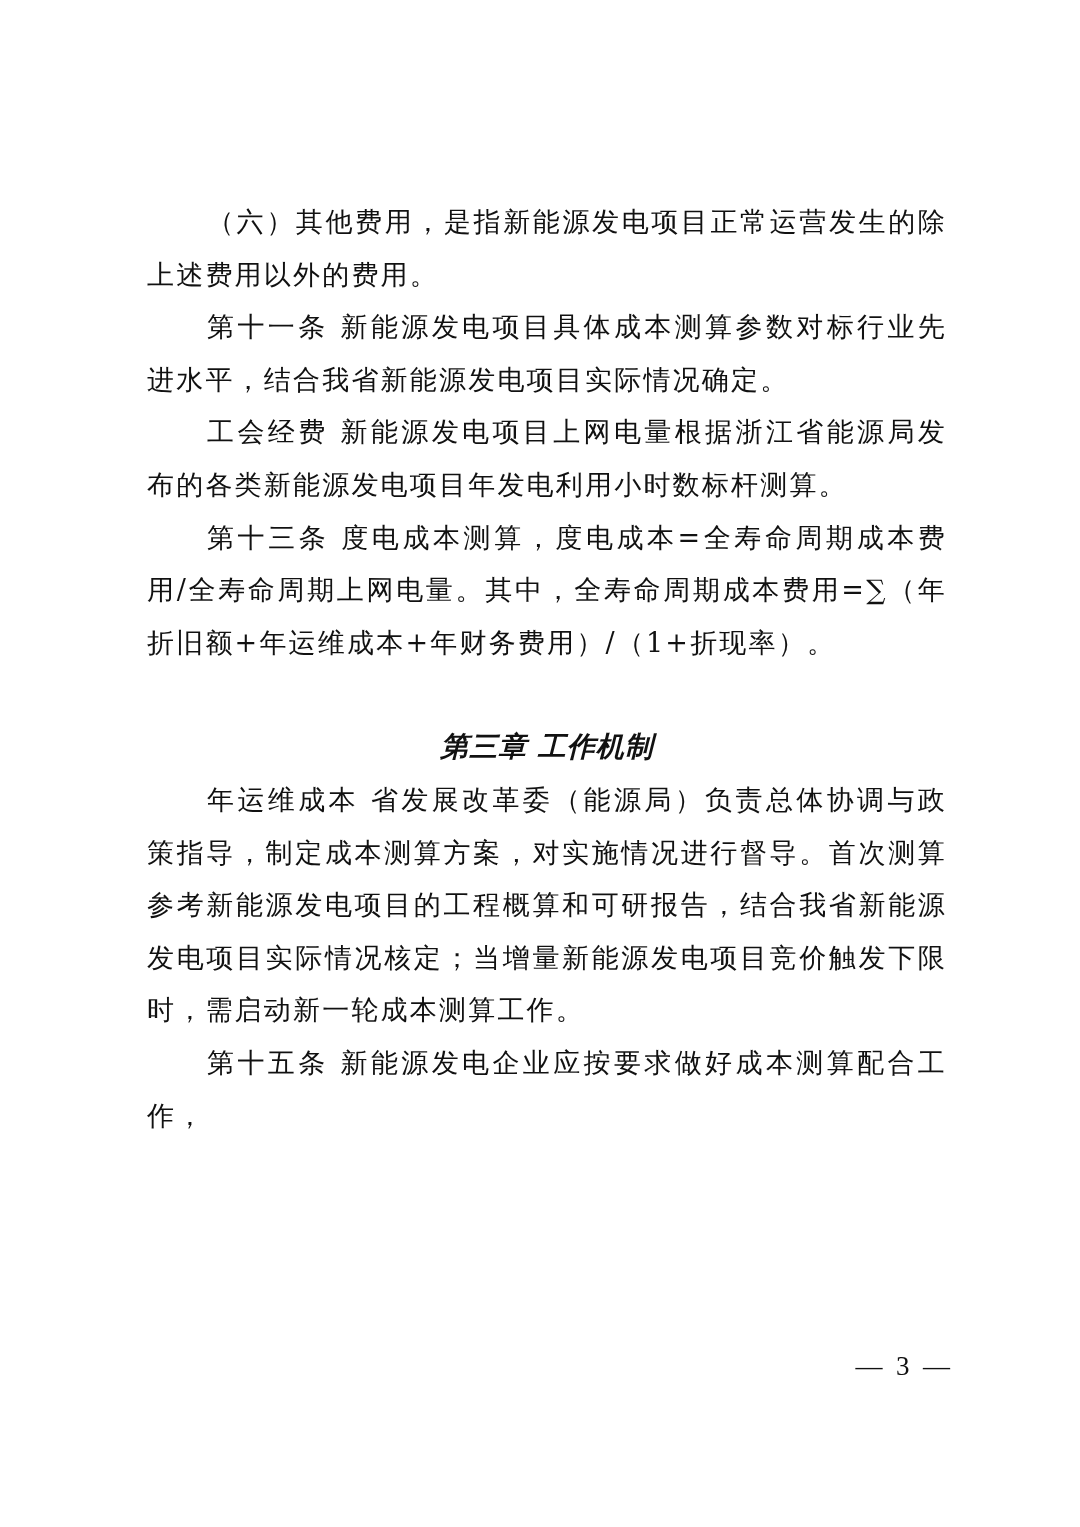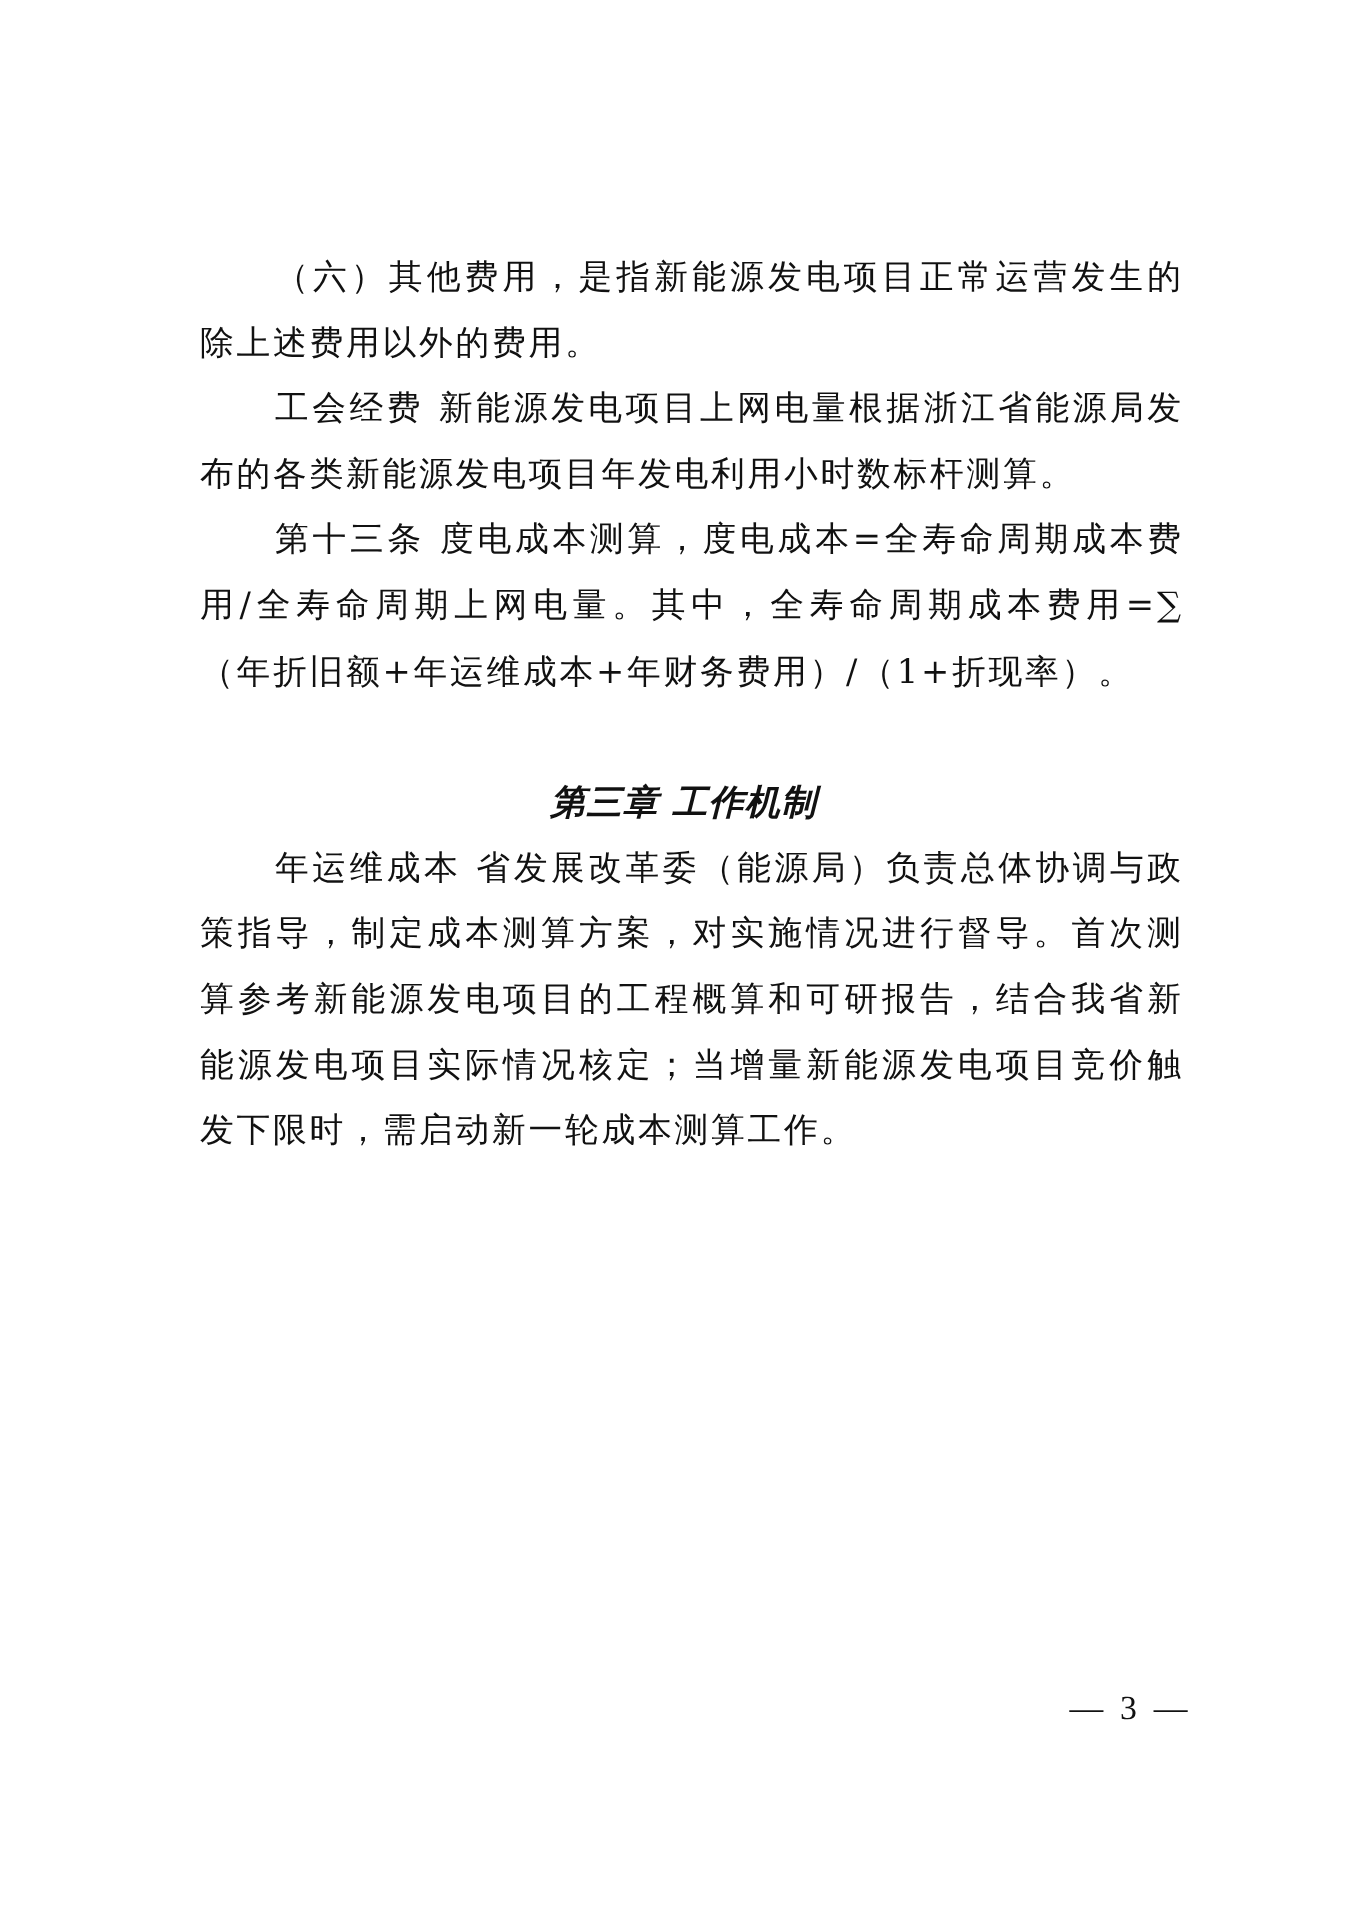--- a/index.html
+++ b/index.html
@@ -25,21 +25,20 @@
       font-size: 27px;
       line-height: 52.6px;
       letter-spacing: 2.2px;
       text-align: justify;
       text-align-last: left;
       margin: 0;
       word-break: break-all;
     }
     .indent {
       text-indent: 60px;
-      margin-left: 13px;
     }
     .gap {
       height: 52px;
     }
     .chapter {
       font-family: "DejaVu Sans", "Liberation Sans", sans-serif;
       font-weight: bold;
       font-size: 28px;
       line-height: 52.6px;
       text-align: center;
@@ -67,33 +66,39 @@
 <body>
 
 <div class="page">
 
 
   <p class="para indent">
     <span>（六）其他费用，是指新能源发电项目正常运营发生的除上述费用以外的费用。</span>
   </p>
 
 
+  <p class="para indent">
+    <span class="article-label">第十一条</span><span>新能源发电项目具体成本测算参数对标行业先进水平，结合我省新能源发电项目实际情况确定。</span>
+  </p>
 
   <p class="para indent">
     <span class="article-label">工会经费</span><span>新能源发电项目上网电量根据浙江省能源局发布的各类新能源发电项目年发电利用小时数标杆测算。</span>
   </p>
 
   <p class="para indent">
     <span class="article-label">第十三条</span><span>度电成本测算，度电成本=全寿命周期成本费用/全寿命周期上网电量。其中，全寿命周期成本费用=∑（年折旧额+年运维成本+年财务费用）/（1+折现率）。</span>
   </p>
 
   <div class="gap"></div>
 
   <h2 class="chapter">第三章  工作机制</h2>
 
   <p class="para indent">
     <span class="article-label">年运维成本</span><span>省发展改革委（能源局）负责总体协调与政策指导，制定成本测算方案，对实施情况进行督导。首次测算参考新能源发电项目的工程概算和可研报告，结合我省新能源发电项目实际情况核定；当增量新能源发电项目竞价触发下限时，需启动新一轮成本测算工作。</span>
   </p>
 
+  <p class="para indent">
+    <span class="article-label">第十五条</span><span>新能源发电企业应按要求做好成本测算配合工作，</span>
+  </p>
 
 </div>
 
 <div class="page-number">—  3  —</div>
 
 </body></html>

